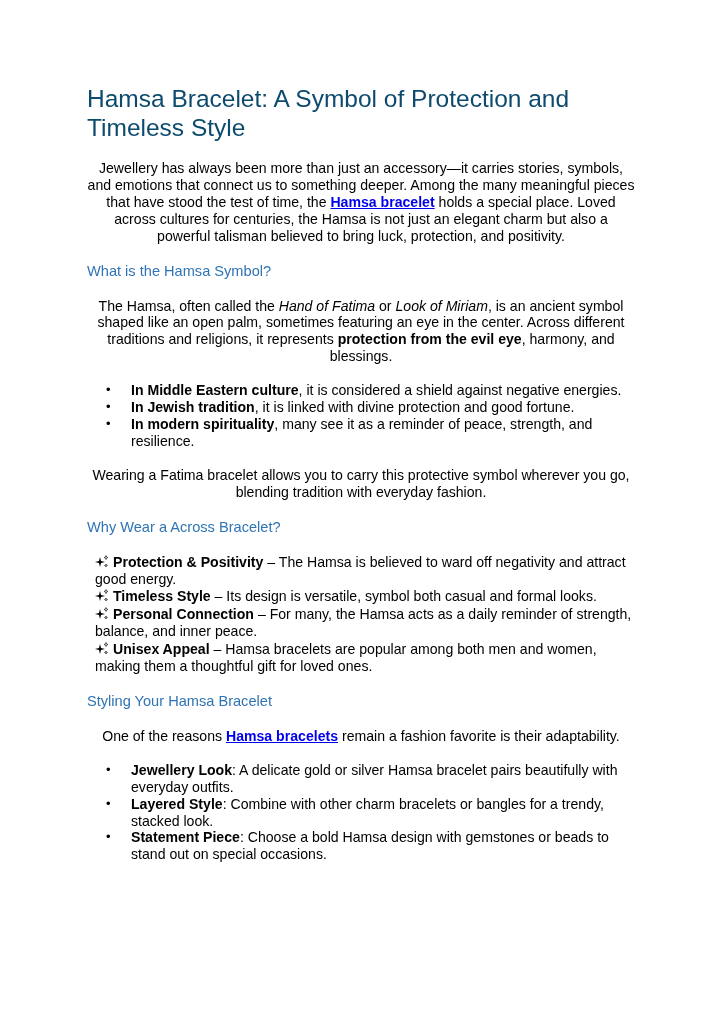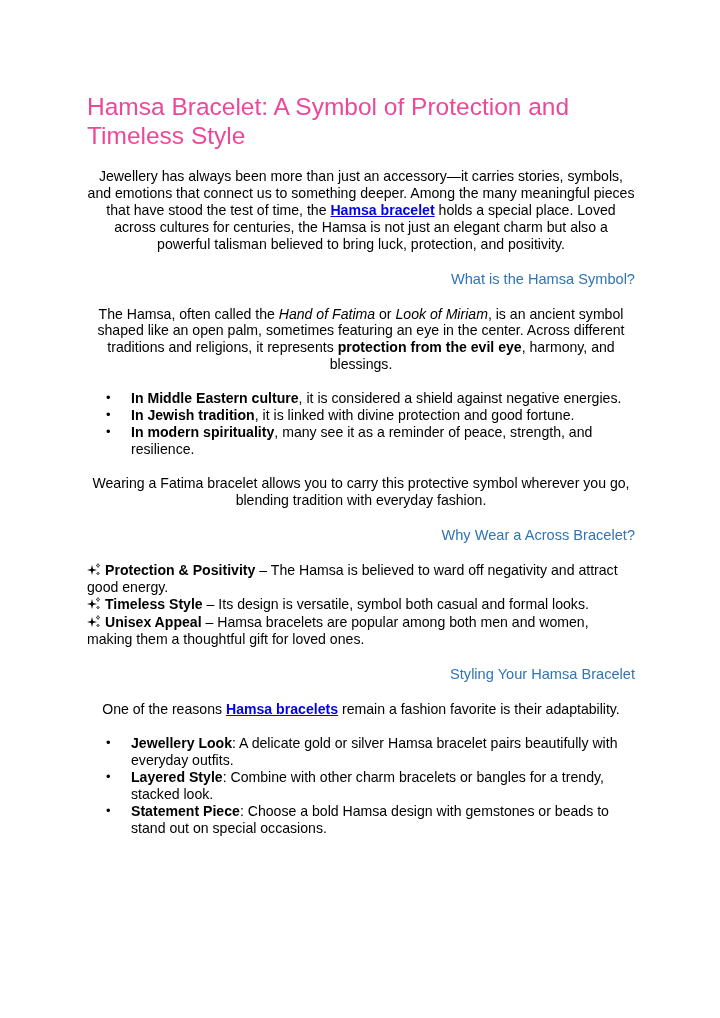--- a/index.html
+++ b/index.html
@@ -10,31 +10,30 @@
     background: #ffffff;
     font-family: "Liberation Sans", sans-serif;
     color: #000000;
   }
   .content { position: absolute; left: 87px; top: 84px; width: 548px; }
   h1 {
     font-family: "Liberation Sans", sans-serif;
     font-weight: normal;
     font-size: 24.5px;
     line-height: 29px;
-    margin: 8px 0 18px 0;
-    color: #ec4899;
+    margin: 0 0 18px 0;
+    color: #0c4a6e;
   }
   h2 {
     font-family: "Liberation Sans", sans-serif;
     font-weight: normal;
     font-size: 14.6px;
     line-height: 18px;
     margin: 0 0 18px 0;
     color: #2f74b5;
-    text-align: right;
   }
   p {
     font-size: 14.1px;
     line-height: 16.9px;
     margin: 0 0 17px 0;
     text-align: center;
   }
   a.link { color: #0000ee; font-weight: bold; text-decoration: underline; }
   ul.bullets {
     list-style: none;
@@ -49,21 +48,21 @@
   }
   ul.bullets li .dot {
     position: absolute; left: 19px; top: 0;
     font-size: 13px;
   }
   .sparkle-line {
     font-size: 14.1px;
     line-height: 16.9px;
     margin: 0 0 1px 0;
   }
-  .sparkle-block { margin-bottom: 17px; }
+  .sparkle-block { margin-bottom: 17px; margin-left: 8px; }
   .sparkle {
     display: inline-block; width: 14px; height: 14px;
     vertical-align: -2px; margin-right: 4px;
   }
   b { font-weight: bold; }
   i { font-style: italic; }
 </style>
 </head>
 <body>
 
@@ -101,20 +100,27 @@
             <path d="M5 2 L6 6 L10 7 L6 8 L5 12 L4 8 L0 7 L4 6 Z" fill="#000"></path>
             <path d="M11 0.5 L11.5 2 L13 2.5 L11.5 3 L11 4.5 L10.5 3 L9 2.5 L10.5 2 Z" fill="none" stroke="#000" stroke-width="0.6"></path>
             <path d="M11 9 L11.4 10.1 L12.5 10.5 L11.4 10.9 L11 12 L10.6 10.9 L9.5 10.5 L10.6 10.1 Z" fill="none" stroke="#000" stroke-width="0.6"></path>
           </svg><b>Timeless Style</b><span> – Its design is versatile, symbol both casual and formal looks.</span>
       </div>
       <div class="sparkle-line">
         <svg class="sparkle" viewBox="0 0 14 14">
             <path d="M5 2 L6 6 L10 7 L6 8 L5 12 L4 8 L0 7 L4 6 Z" fill="#000"></path>
             <path d="M11 0.5 L11.5 2 L13 2.5 L11.5 3 L11 4.5 L10.5 3 L9 2.5 L10.5 2 Z" fill="none" stroke="#000" stroke-width="0.6"></path>
             <path d="M11 9 L11.4 10.1 L12.5 10.5 L11.4 10.9 L11 12 L10.6 10.9 L9.5 10.5 L10.6 10.1 Z" fill="none" stroke="#000" stroke-width="0.6"></path>
+          </svg><b>Personal Connection</b><span> – For many, the Hamsa acts as a daily reminder of strength, balance, and inner peace.</span>
+      </div>
+      <div class="sparkle-line">
+        <svg class="sparkle" viewBox="0 0 14 14">
+            <path d="M5 2 L6 6 L10 7 L6 8 L5 12 L4 8 L0 7 L4 6 Z" fill="#000"></path>
+            <path d="M11 0.5 L11.5 2 L13 2.5 L11.5 3 L11 4.5 L10.5 3 L9 2.5 L10.5 2 Z" fill="none" stroke="#000" stroke-width="0.6"></path>
+            <path d="M11 9 L11.4 10.1 L12.5 10.5 L11.4 10.9 L11 12 L10.6 10.9 L9.5 10.5 L10.6 10.1 Z" fill="none" stroke="#000" stroke-width="0.6"></path>
           </svg><b>Unisex Appeal</b><span> – Hamsa bracelets are popular among both men and women, making them a thoughtful gift for loved ones.</span>
       </div>
     </div>
 
     <h2>Styling Your Hamsa Bracelet</h2>
 
     <p><span>One of the reasons </span><a class="link" href="#">Hamsa bracelets</a><span> remain a fashion favorite is their adaptability.</span></p>
 
     <ul class="bullets">
       <li><span class="dot">•</span><b>Jewellery Look</b><span>: A delicate gold or silver Hamsa bracelet pairs beautifully with everyday outfits.</span></li>

